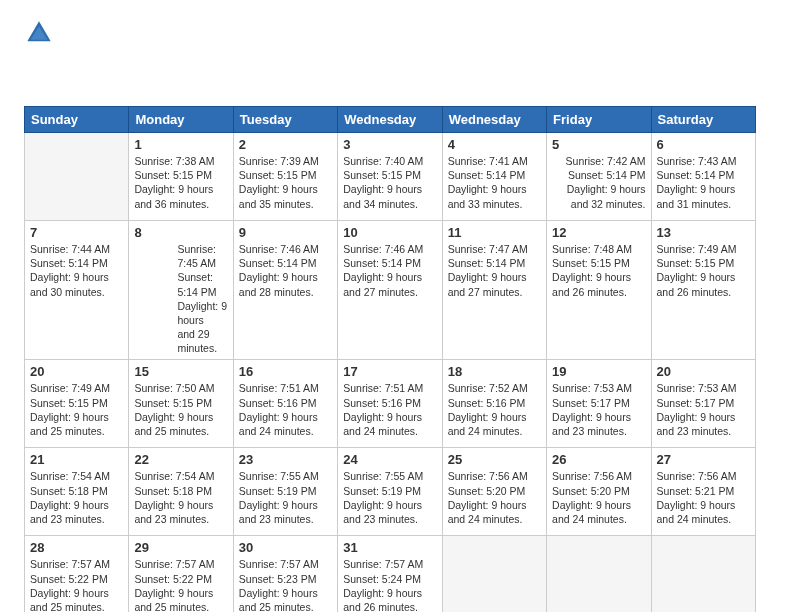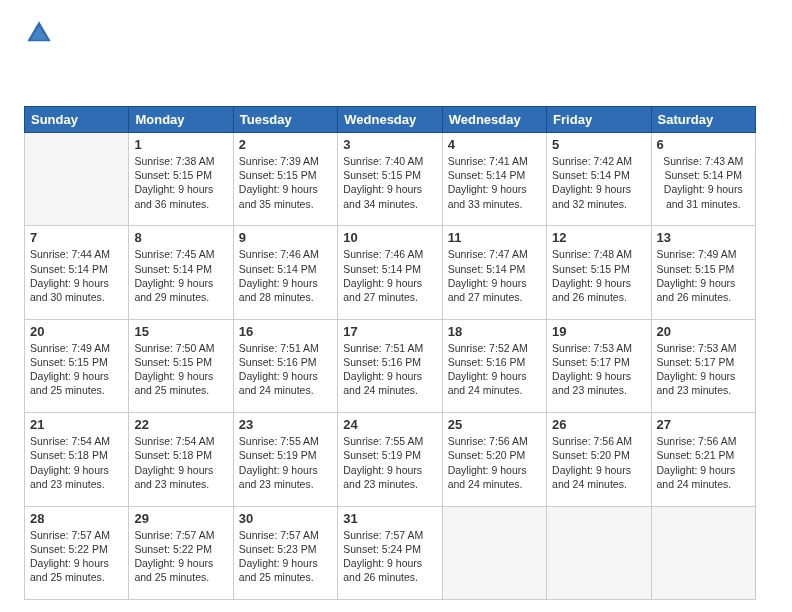--- a/index.html
+++ b/index.html
@@ -152,44 +152,44 @@
           </td>
           <td>
             <span class="day-number">4</span>
             <div class="day-info" style="white-space: pre-line;">Sunrise: 7:41 AM
 Sunset: 5:14 PM
 Daylight: 9 hours
 and 33 minutes.</div>
           </td>
           <td>
             <span class="day-number">5</span>
-            <div class="day-info" style="white-space: pre-line;">Sunrise: 7:42 AM
+            <div class="day-info" style="white-space: pre-line; text-align: right;">Sunrise: 7:42 AM
 Sunset: 5:14 PM
 Daylight: 9 hours
 and 32 minutes.</div>
           </td>
           <td>
             <span class="day-number">6</span>
-            <div class="day-info" style="white-space: pre-line; text-align: center;">Sunrise: 7:43 AM
+            <div class="day-info" style="white-space: pre-line;">Sunrise: 7:43 AM
 Sunset: 5:14 PM
 Daylight: 9 hours
 and 31 minutes.</div>
           </td>
         </tr>
         <tr>
           <td>
             <span class="day-number">7</span>
             <div class="day-info" style="white-space: pre-line;">Sunrise: 7:44 AM
 Sunset: 5:14 PM
 Daylight: 9 hours
 and 30 minutes.</div>
           </td>
           <td>
             <span class="day-number">8</span>
-            <div class="day-info" style="white-space: pre-line;">Sunrise: 7:45 AM
+            <div class="day-info" style="white-space: pre-line; margin-left: 43px;">Sunrise: 7:45 AM
 Sunset: 5:14 PM
 Daylight: 9 hours
 and 29 minutes.</div>
           </td>
           <td>
             <span class="day-number">9</span>
             <div class="day-info" style="white-space: pre-line;">Sunrise: 7:46 AM
 Sunset: 5:14 PM
 Daylight: 9 hours
 and 28 minutes.</div>

